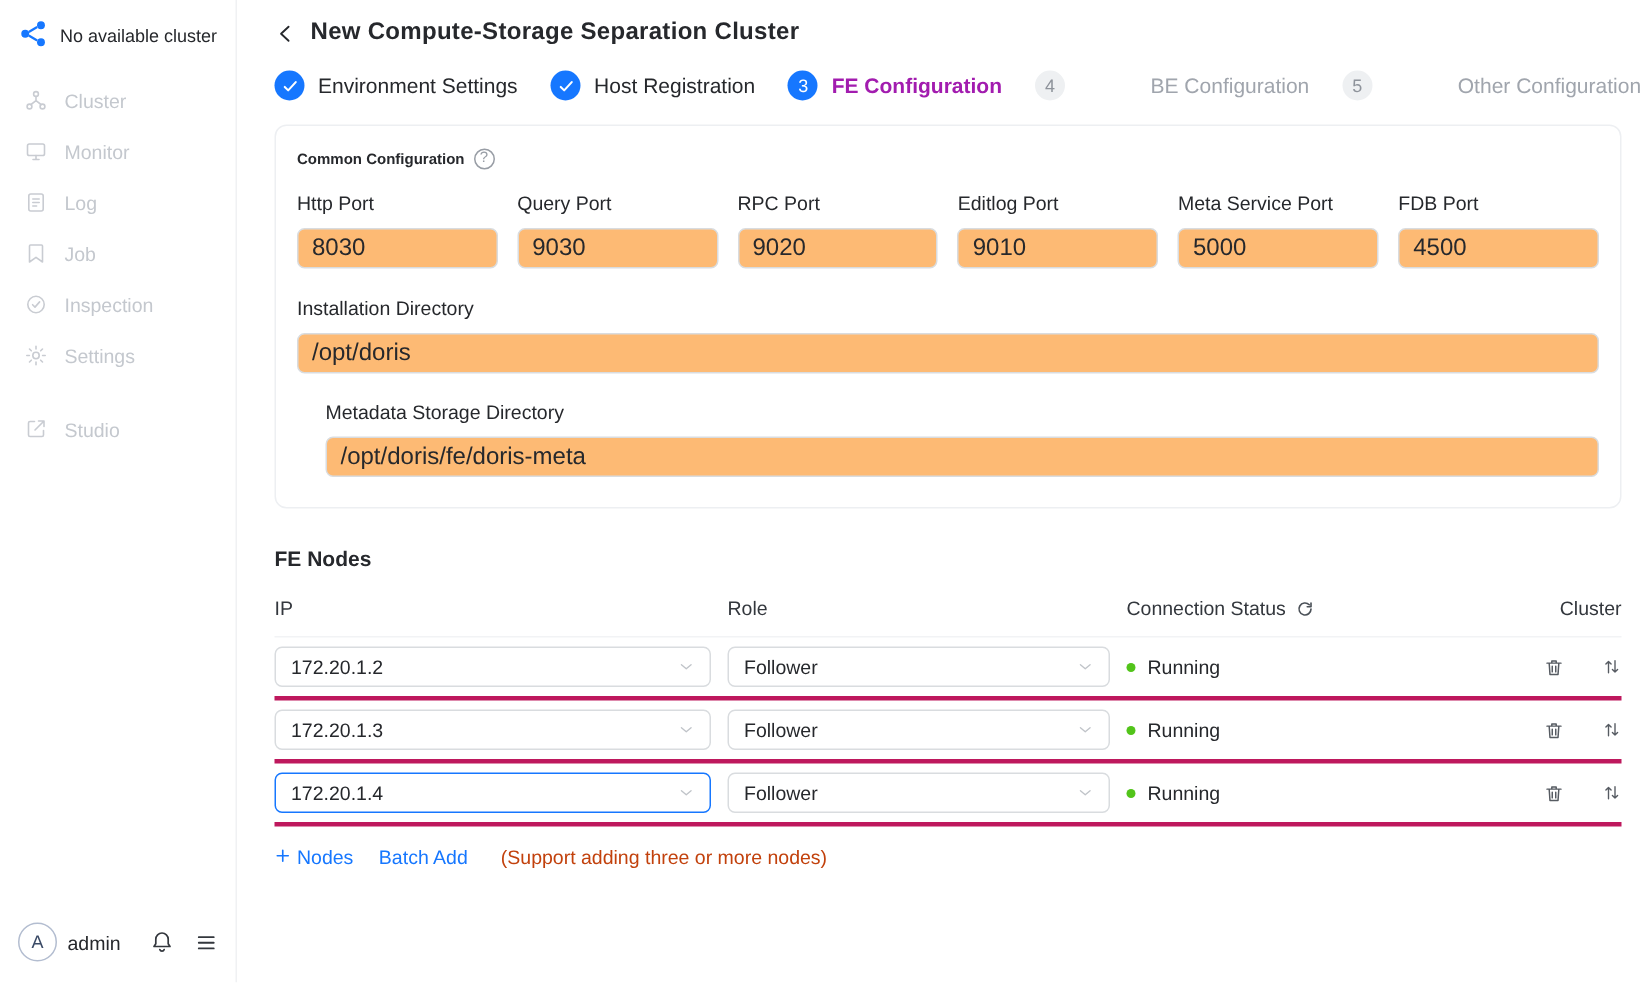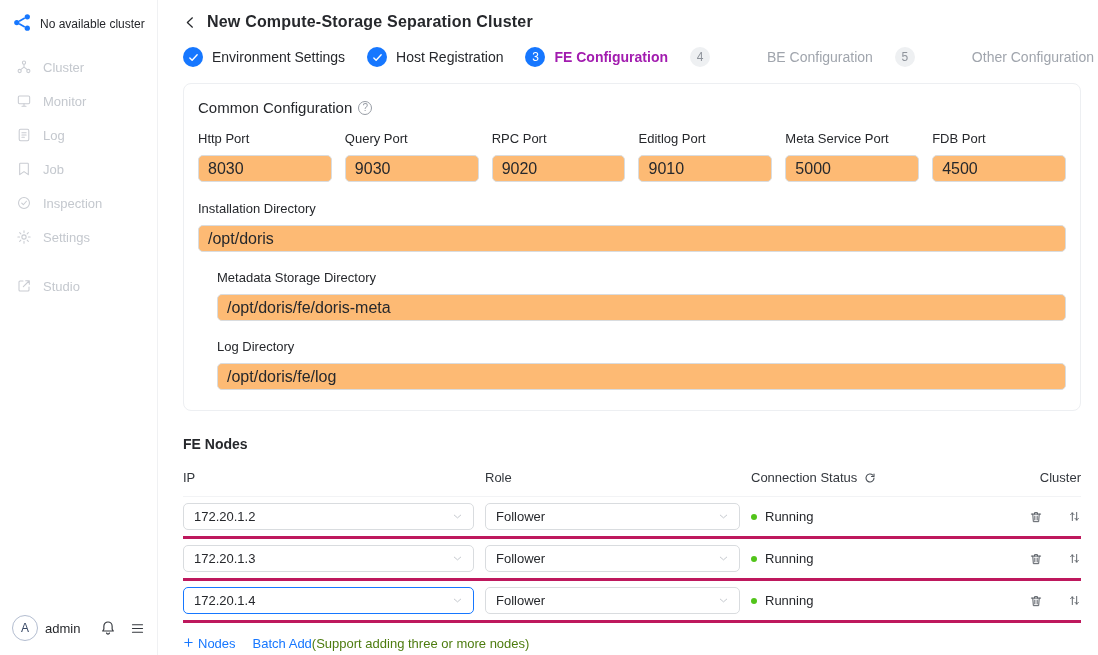--- a/index.html
+++ b/index.html
@@ -36,21 +36,21 @@
   .step-label { font-size:14px; white-space:nowrap; }
   .step.done .step-label { color:#26282c; }
   .step.active .step-label { color:#a21caf; font-weight:700; }
   .step.pending .step-label { color:#a0a5ad;margin-left:48px; }
   .connector { height:1px; background:#e3e5e8; flex:1; margin:0 11px; }
   .connector.short { flex:.4; }
 
   
   .card { border:1px solid #edeff2; border-radius:8px; padding:15px 14px 20px; }
   .card-title-row { display:flex; align-items:center; gap:6px; margin-bottom:15px; }
-  .card-title { font-size:15px; font-weight:400; }
+  .card-title { font-size:10px; font-weight:700; }
   .help-icon { width:14px; height:14px; border-radius:50%; border:1px solid #989da5; color:#989da5; font-size:10px; line-height:1; display:inline-flex; align-items:center; justify-content:center; cursor:pointer; }
   .ports-grid { display:grid; grid-template-columns:repeat(6,1fr); column-gap:13px; margin-bottom:19px; }
   .field-label { display:block; margin-bottom:9px; font-size:13px; color:#26282c; }
   .text-input { width:100%; height:27px; border:1px solid #d9dcdf; border-radius:5px; padding:0 9px; font-size:16px; color:#26282c; font-family:Liberation Sans, sans-serif; outline:none; background:#fdba74; }
   .block-field { margin-bottom:18px; }
   .nested { padding-left:19px; }
   .nested .block-field:last-child { margin-bottom:0; }
 
   
   .section-title { font-size:14px; font-weight:700; margin:25px 0 13px; }
@@ -63,21 +63,21 @@
   .select.focused { border-color:#1677ff; }
   .chev { display:flex; }
   .status-cell { display:flex; align-items:center; gap:8px; }
   .dot { width:6px; height:6px; border-radius:50%; background:#52c41a; flex:none; }
   .actions-cell { display:flex; justify-content:space-between; }
   .icon-btn { display:flex; cursor:pointer; }
 
   .nodes-footer { display:flex; align-items:center; margin-top:13px; }
   .link { color:#1677ff; cursor:pointer; display:flex; align-items:center; gap:4px; }
   .link.batch { margin-left:17px; }
-  .hint { color:#4d7c0f; margin-left:0; }
+  .hint { color:#c2410c; margin-left:22px; }
 </style>
 </head>
 <body>
 
 <div class="app">
 
   <aside class="sidebar">
     <div class="logo-row">
       <span>
         <svg width="21" height="21" viewBox="0 0 24 24">
@@ -256,24 +256,20 @@
       <div class="block-field">
         <label class="field-label">Installation Directory</label>
         <input class="text-input" value="/opt/doris" style="">
       </div>
 
       <div class="nested">
         <div class="block-field">
           <label class="field-label">Metadata Storage Directory</label>
           <input class="text-input" value="/opt/doris/fe/doris-meta" style="">
         </div>
-        <div class="block-field">
-          <label class="field-label">Log Directory</label>
-          <input class="text-input" value="/opt/doris/fe/log" style="">
-        </div>
       </div>
     </section>
 
     <h2 class="section-title">FE Nodes</h2>
 
     <div class="thead">
       <span>IP</span>
       <span>Role</span>
       <span class="th-status">
         <span>Connection Status</span>

